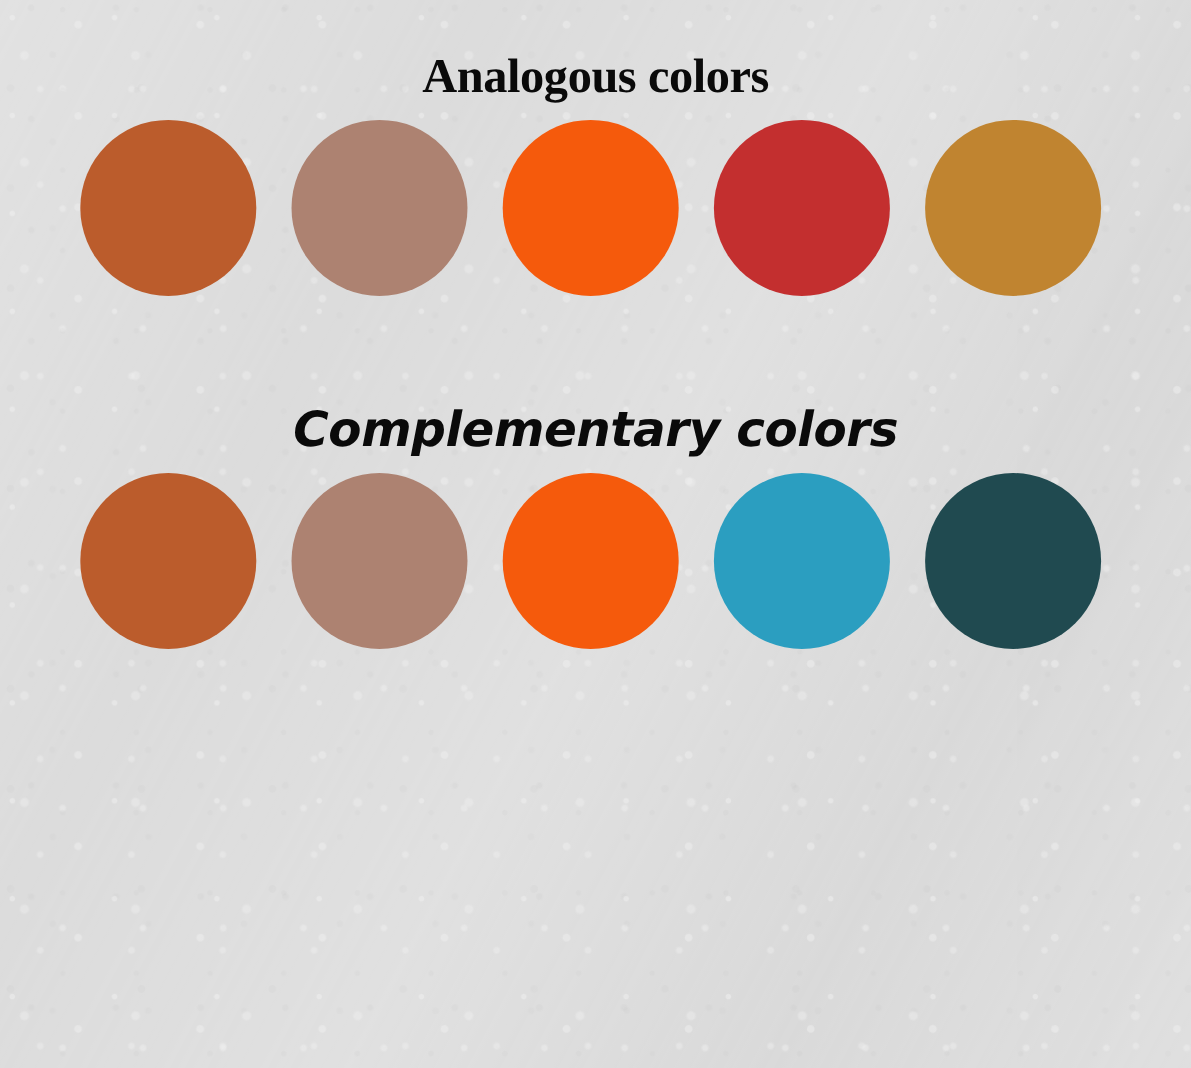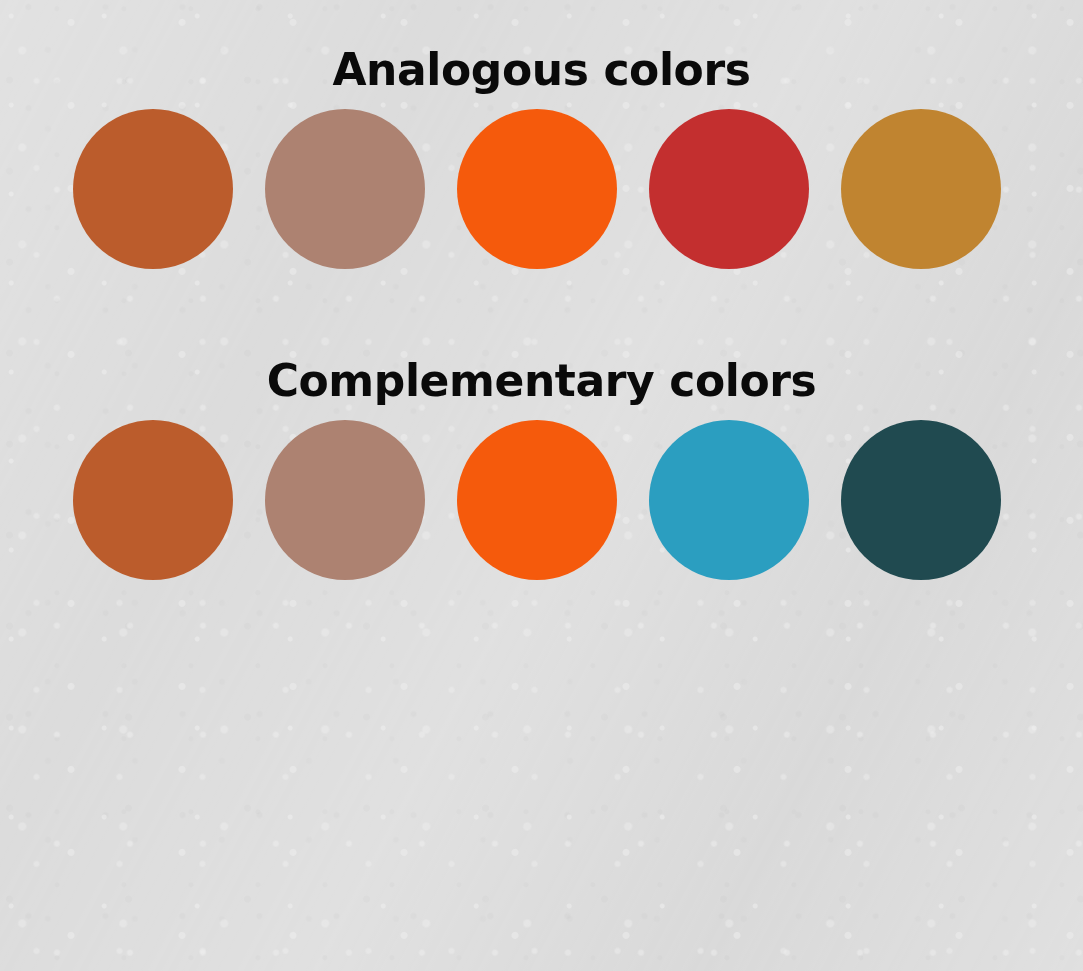--- a/index.html
+++ b/index.html
@@ -87,36 +87,36 @@
 
   
   .col-0 { left: 73px;  }
   .col-1 { left: 265px; }
   .col-2 { left: 457px; }
   .col-3 { left: 649px; }
   .col-4 { left: 841px; }
 
   
   #section-analogous           { top: 44px;  }
-  #section-complementary       { top: 355px; }
+  #section-complementary       { top: 365px; font-style: italic; }
   #section-split-complementary { top: 645px; }
 
   .section-title + .swatch-row { margin-top: 8px; }
 </style>
 </head>
 <body>
 
 <div id="palette-page" style="background-color: rgb(220, 220, 220);">
 
   <div id="paper-texture"></div>
 
   <div id="content">
 
     <section class="palette-section" id="section-analogous">
-      <h2 class="section-title" style="color: rgb(10, 10, 10);">Analogous colors</h2>
+      <h2 class="section-title" style="color: rgb(10, 10, 10); font-family: Liberation Serif, serif;">Analogous colors</h2>
       <div class="swatch-row">
         <div class="swatch col-0" title="burnt-orange" style="background-color: rgb(187, 92, 44);"></div>
         <div class="swatch col-1" title="muted-tan" style="background-color: rgb(173, 130, 113);"></div>
         <div class="swatch col-2" title="vivid-orange" style="background-color: rgb(245, 90, 12);"></div>
         <div class="swatch col-3" title="brick-red" style="background-color: rgb(195, 47, 47);"></div>
         <div class="swatch col-4" title="goldenrod" style="background-color: rgb(192, 132, 48);"></div>
       </div>
     </section>
 
     <section class="palette-section" id="section-complementary">

